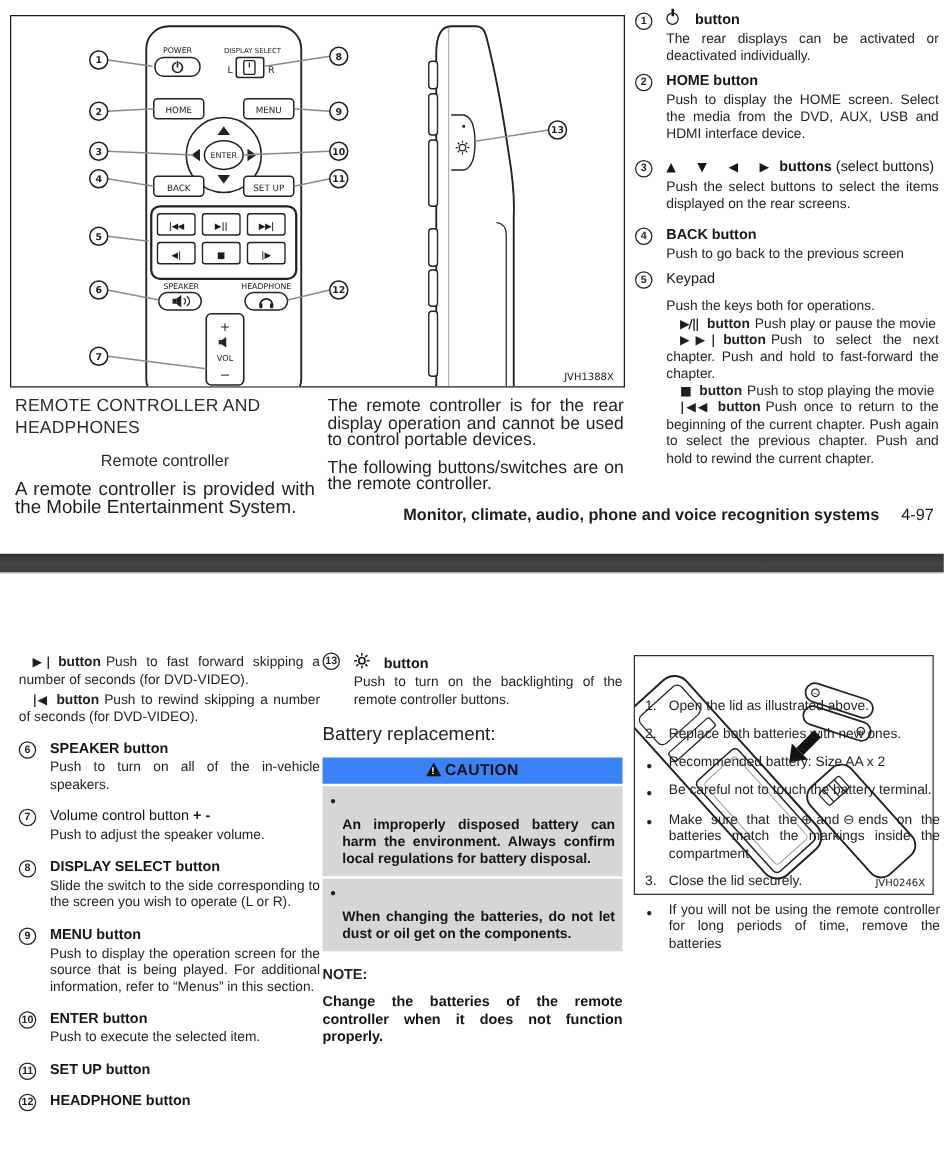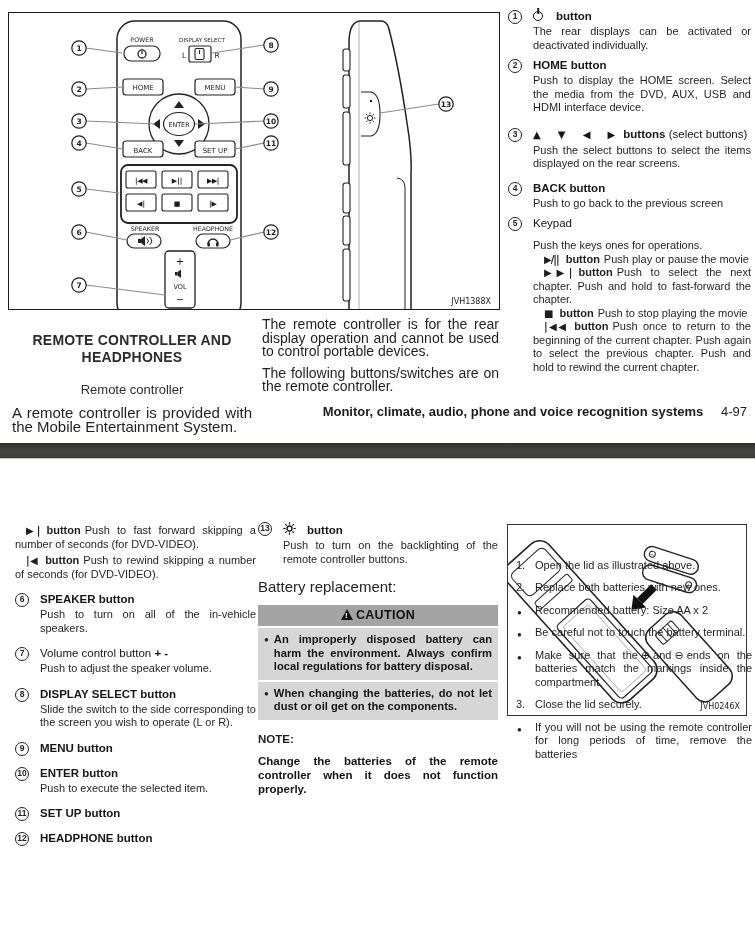--- a/index.html
+++ b/index.html
@@ -7,21 +7,21 @@
     width:755px;height:927px;position:relative;background:#fff;overflow:hidden;
     font-family:"Liberation Sans","DejaVu Sans",sans-serif;color:#1f1f1f;
     -webkit-font-smoothing:antialiased;
   }
   
   #fig1{position:absolute;left:8px;top:12px;width:490px;height:296px;border:1.4px solid #1a1a1a;background:#fff;}
   #fig2{position:absolute;left:0;top:0;width:238px;height:190px;border:1px solid #333;background:#fff;}
   svg text{font-family:"DejaVu Sans","Liberation Sans",sans-serif;fill:#1c1c1c;}
   
   #p1-left{position:absolute;left:12px;top:316px;width:240px;}
-  #p1-left h1{margin:16px;font-size:14px;line-height:17px;font-weight:700;color:#2b2b2b;letter-spacing:.2px;text-align:center;}
+  #p1-left h1{margin:0;font-size:14px;line-height:17px;font-weight:400;color:#2b2b2b;letter-spacing:.2px;}
   #p1-left h2{margin:11px 0 0 0;font-size:13px;line-height:15px;font-weight:400;color:#2b2b2b;text-align:center;}
   #p1-left p{margin:9px 0 0 0;font-size:15px;line-height:13.5px;text-align:justify;}
   #p1-mid{position:absolute;left:262px;top:318px;width:237px;}
   #p1-mid p{margin:0 0 8px 0;font-size:14px;line-height:13.5px;text-align:justify;}
   #p1-right{position:absolute;left:508px;top:9px;width:243px;}
   
   .item{position:relative;padding-left:25px;margin-bottom:6px;}
   .cnum{box-sizing:border-box;position:absolute;left:0;top:1px;width:14px;height:14px;border:1.2px solid #222;
         border-radius:50%;font-size:8.5px;font-weight:700;line-height:11px;text-align:center;color:#222;background:#fff;}
   .ititle{font-size:11.5px;line-height:14px;font-weight:700;color:#161616;}
@@ -43,28 +43,28 @@
         background:linear-gradient(180deg,#30302f 0%,#454543 55%,#3a3a39 100%);border-bottom:1px solid #c9c9c9;}
   
   #p2-left{position:absolute;left:15px;top:524px;width:241px;}
   #p2-left .kentry{margin-bottom:3px;}
   #p2-left .item{margin-top:11px;margin-bottom:0;}
   #p2-mid{position:absolute;left:258px;top:521px;width:240px;}
   #p2-right{position:absolute;left:507px;top:524px;width:245px;}
   .bat-head{font-size:15px;font-weight:400;margin-top:12px;}
   
   .caution{margin-top:10px;}
-  .c-head{background:#a3a3a3;text-align:center;font-weight:700;font-size:12.5px;letter-spacing:.3px;
+  .c-head{background:#3b82f6;text-align:center;font-weight:700;font-size:12.5px;letter-spacing:.3px;
         padding:3px 0 4px 0;margin-bottom:2px;color:#111;}
   .warn-tri{display:inline-block;width:0;height:0;border-left:6.5px solid transparent;border-right:6.5px solid transparent;
         border-bottom:11.5px solid #111;position:relative;margin-right:3px;vertical-align:-1px;}
   .warn-tri::after{content:"!";position:absolute;left:-2px;top:2px;color:#fff;font-size:8px;font-weight:700;line-height:9px;}
   .c-item{background:#d6d6d6;padding:5px 6px 6px 3px;margin-bottom:2px;display:flex;}
   .c-bullet{font-size:8px;line-height:13.5px;margin:0 5px 0 3px;}
-  .c-text{font-weight:700;font-size:11.2px;line-height:13.5px;text-align:justify;color:#141414;flex:1;}
+  .c-text{font-weight:700;font-size:11.2px;line-height:13.5px;text-align:justify;color:#141414;flex:1;margin-top:20px;}
   .note-label{font-size:11.5px;font-weight:700;margin-top:13px;}
   .note-text{font-size:11.5px;font-weight:700;line-height:14px;margin-top:9px;text-align:justify;color:#141414;}
   
   .rintro{font-size:11px;line-height:13.5px;margin:12px 0 9px 0;}
   .step{position:relative;padding-left:28px;margin-bottom:9px;font-size:11px;line-height:13.5px;text-align:justify;}
   .step .mk{position:absolute;left:9px;top:0;}
   .step .mk.dot{font-size:8px;top:2px;left:10px;}
   .sym{font-family:"DejaVu Sans",sans-serif;font-size:11px;margin:0 3px;}
 </style>
 </head>
@@ -252,21 +252,21 @@
     <div class="ibody">Push the select buttons to select the items displayed on the rear screens.</div>
   </div>
   <div class="item" style="margin-top:10px">
     <span class="cnum">4</span>
     <div class="ititle">BACK button</div>
     <div class="ibody">Push to go back to the previous screen</div>
   </div>
   <div class="item">
     <span class="cnum">5</span>
     <div class="ititle"><span class="tnormal">Keypad</span></div>
-    <div class="ibody" style="margin-top:9px">Push the keys ones for operations.</div>
+    <div class="ibody" style="margin-top:9px">Push the keys both for operations.</div>
     <p class="kentry"><span class="kg">▶/||</span><span class="kb">button</span><span>Push play or pause the movie</span></p>
     <p class="kentry"><span class="kg">▶▶|</span><span class="kb">button</span><span>Push to select the next chapter. Push and hold to fast-forward the chapter.</span></p>
     <p class="kentry"><span class="kg">■</span><span class="kb">button</span><span>Push to stop playing the movie</span></p>
     <p class="kentry"><span class="kg">|◀◀</span><span class="kb">button</span><span>Push once to return to the beginning of the current chapter. Push again to select the previous chapter. Push and hold to rewind the current chapter.</span></p>
   </div>
 </div>
 
 <div id="p1-footer">
   <span class="ftitle">Monitor, climate, audio, phone and voice recognition systems</span>
   <span class="fpage">4-97</span>
@@ -289,20 +289,21 @@
     <div class="ibody">Push to adjust the speaker volume.</div>
   </div>
   <div class="item">
     <span class="cnum">8</span>
     <div class="ititle">DISPLAY SELECT button</div>
     <div class="ibody">Slide the switch to the side corresponding to the screen you wish to operate (L or R).</div>
   </div>
   <div class="item">
     <span class="cnum">9</span>
     <div class="ititle">MENU button</div>
+    <div class="ibody">Push to display the operation screen for the source that is being played. For additional information, refer to “Menus” in this section.</div>
   </div>
   <div class="item">
     <span class="cnum">10</span>
     <div class="ititle">ENTER button</div>
     <div class="ibody">Push to execute the selected item.</div>
   </div>
   <div class="item">
     <span class="cnum">11</span>
     <div class="ititle">SET UP button</div>
   </div>

